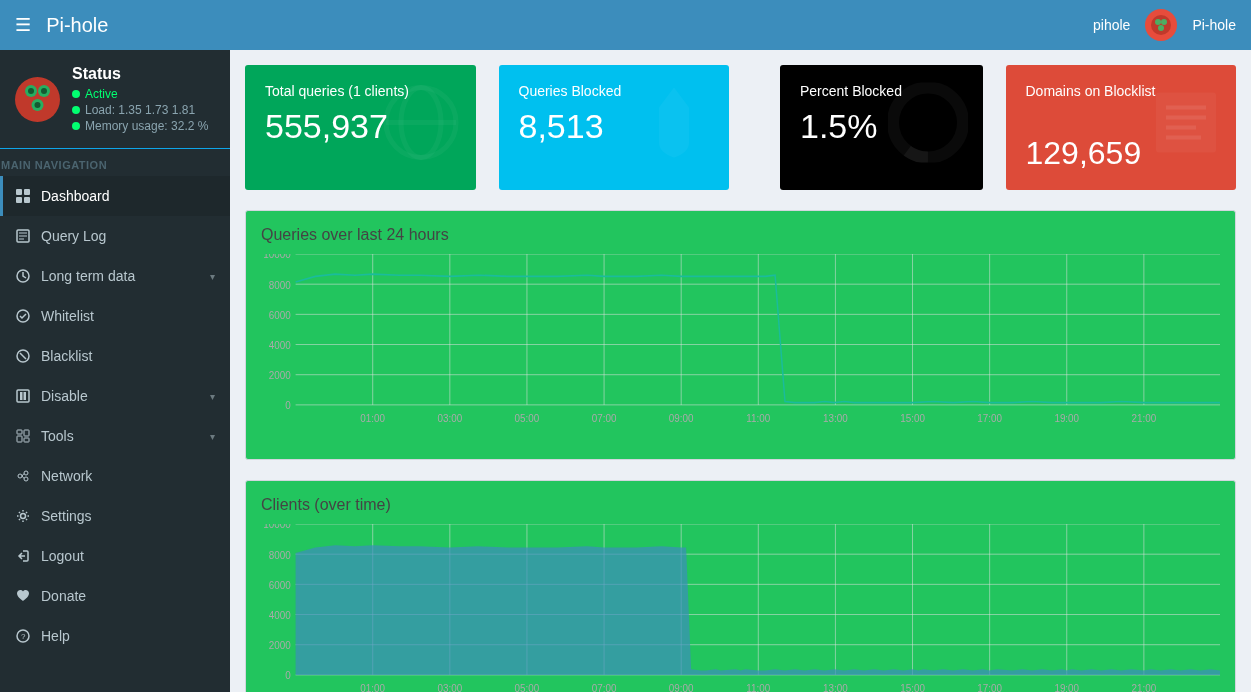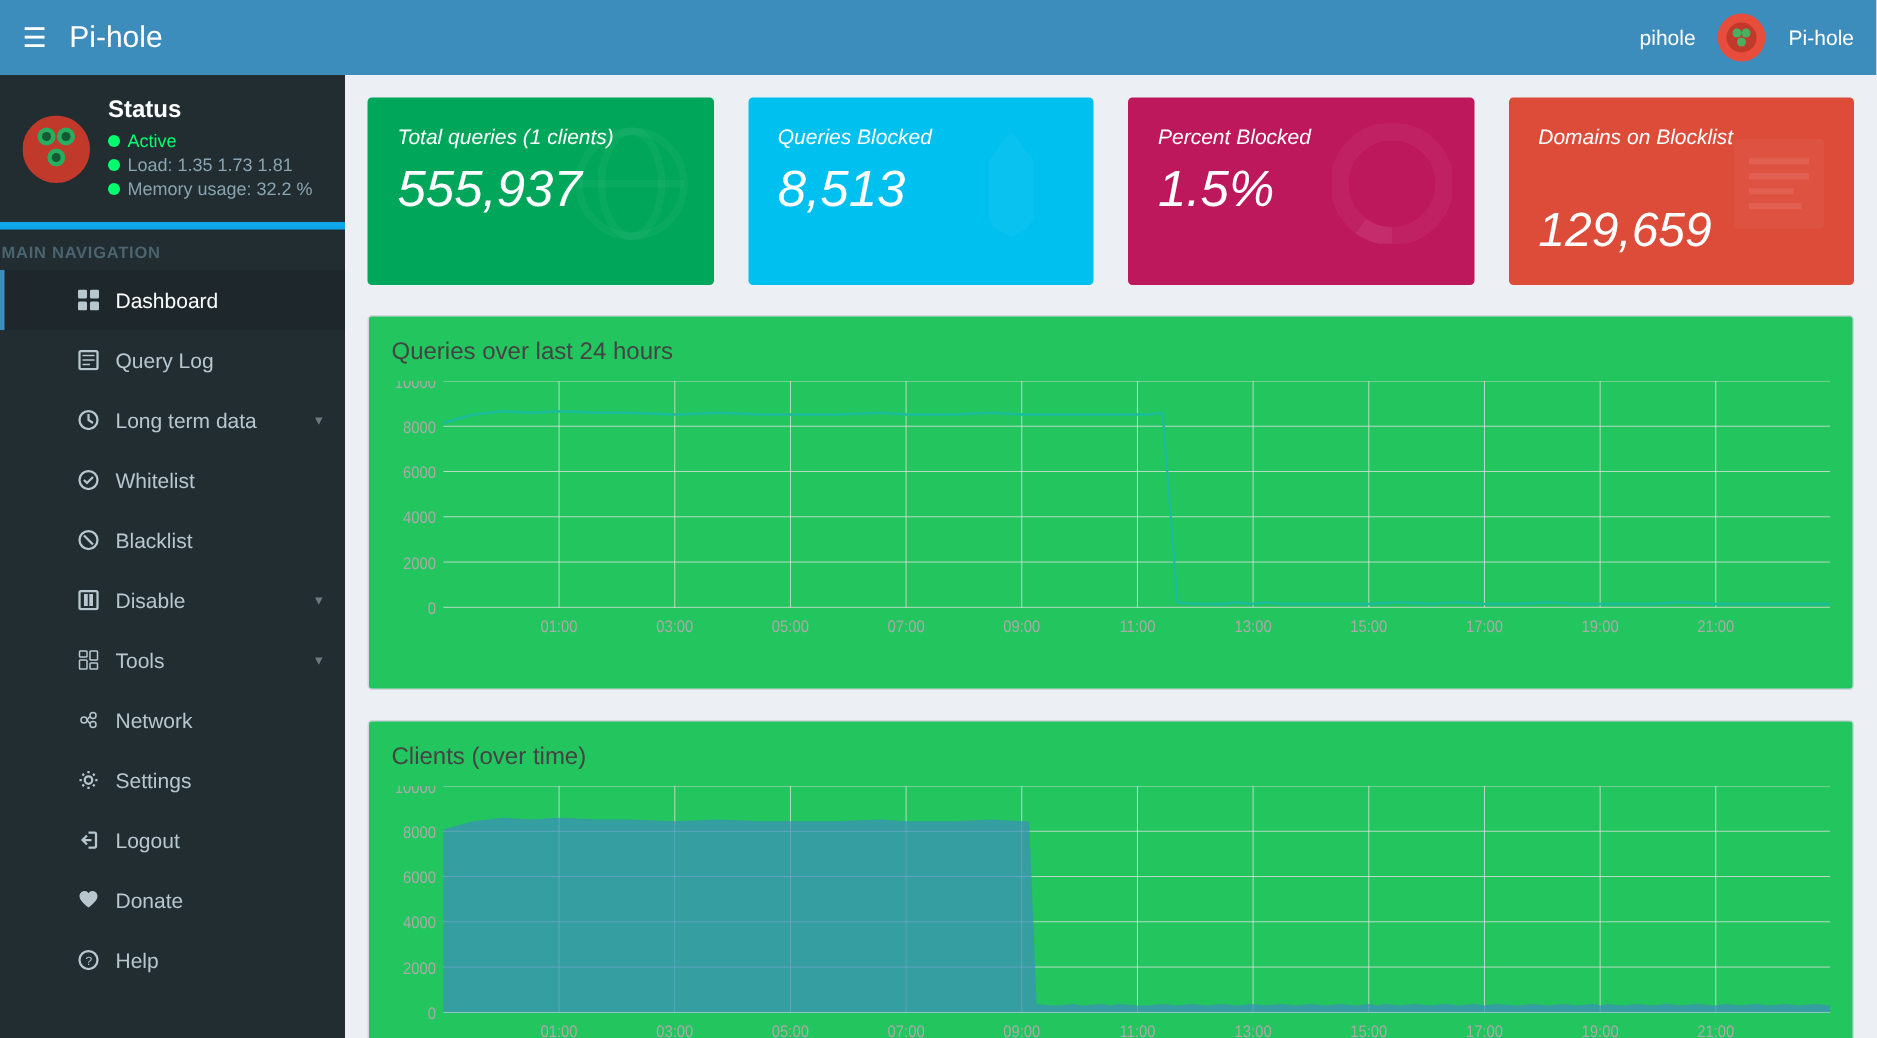--- a/index.html
+++ b/index.html
@@ -61,21 +61,21 @@
       flex-shrink: 0;
       overflow-y: auto;
       display: flex;
       flex-direction: column;
     }
     .sidebar-status {
       padding: 15px;
       display: flex;
       align-items: center;
       gap: 12px;
-      border-bottom: 5px solid #0ea5e9;
+      border-bottom: 1px solid #0ea5e9;
     }
     .logo-img {
       width: 45px;
       height: 45px;
       flex-shrink: 0;
     }
     .status-info { flex: 1; }
     .status-title { color: #fff; font-size: 16px; font-weight: 600; margin-bottom: 4px; }
     .status-line { color: #8aa4af; font-size: 12px; display: flex; align-items: center; gap: 5px; margin-top: 2px; }
     .dot { width: 8px; height: 8px; border-radius: 50%; flex-shrink: 0; }
@@ -96,52 +96,51 @@
       align-items: center;
       padding: 12px 15px;
       color: #b8c7ce;
       cursor: pointer;
       text-decoration: none;
       transition: background 0.2s;
       position: relative;
       justify-content: space-between;
     }
     .nav-item.active { background: #1e282c; color: #fff; border-left: 3px solid #3c8dbc; padding-left: 12px; }
-    .nav-item-left { display: flex; align-items: flex-end; gap: 10px; margin-left: 36px; }
+    .nav-item-left { display: flex; align-items: flex-end; gap: 10px; }
     .nav-icon { width: 16px; height: 16px; display: flex; align-items: center; justify-content: center; font-size: 14px; flex-shrink: 0; }
     .nav-label { font-size: 14px; }
     .nav-arrow { font-size: 10px; color: #6c7a80; }
 
     
     .main-content {
       flex: 1;
       overflow-y: auto;
       padding: 15px;
       background: #ecf0f5;
     }
 
     
     .stats-row {
       display: grid;
       grid-template-columns: repeat(4, 1fr);
       gap: 23px;
       margin-bottom: 20px;
-      font-style: italic;
     }
     .stat-card {
       border-radius: 3px;
       padding: 18px 20px;
       color: white;
       position: relative;
       overflow: hidden;
       min-height: 100px;
     }
     .stat-card.green { background: #00a65a; }
     .stat-card.cyan { background: #00c0ef; }
-    .stat-card.yellow { background: #be185d; }
+    .stat-card.yellow { background: #000000; margin-left: 28px; }
     .stat-card.red { background: #dd4b39; }
 
     .stat-label { font-size: 14px; font-weight: 400; margin-bottom: 8px; }
     .stat-value { font-size: 34px; font-weight: 300; }
     .stat-icon {
       position: absolute;
       right: 15px;
       top: 50%;
       transform: translateY(-50%);
       opacity: 0.2;

